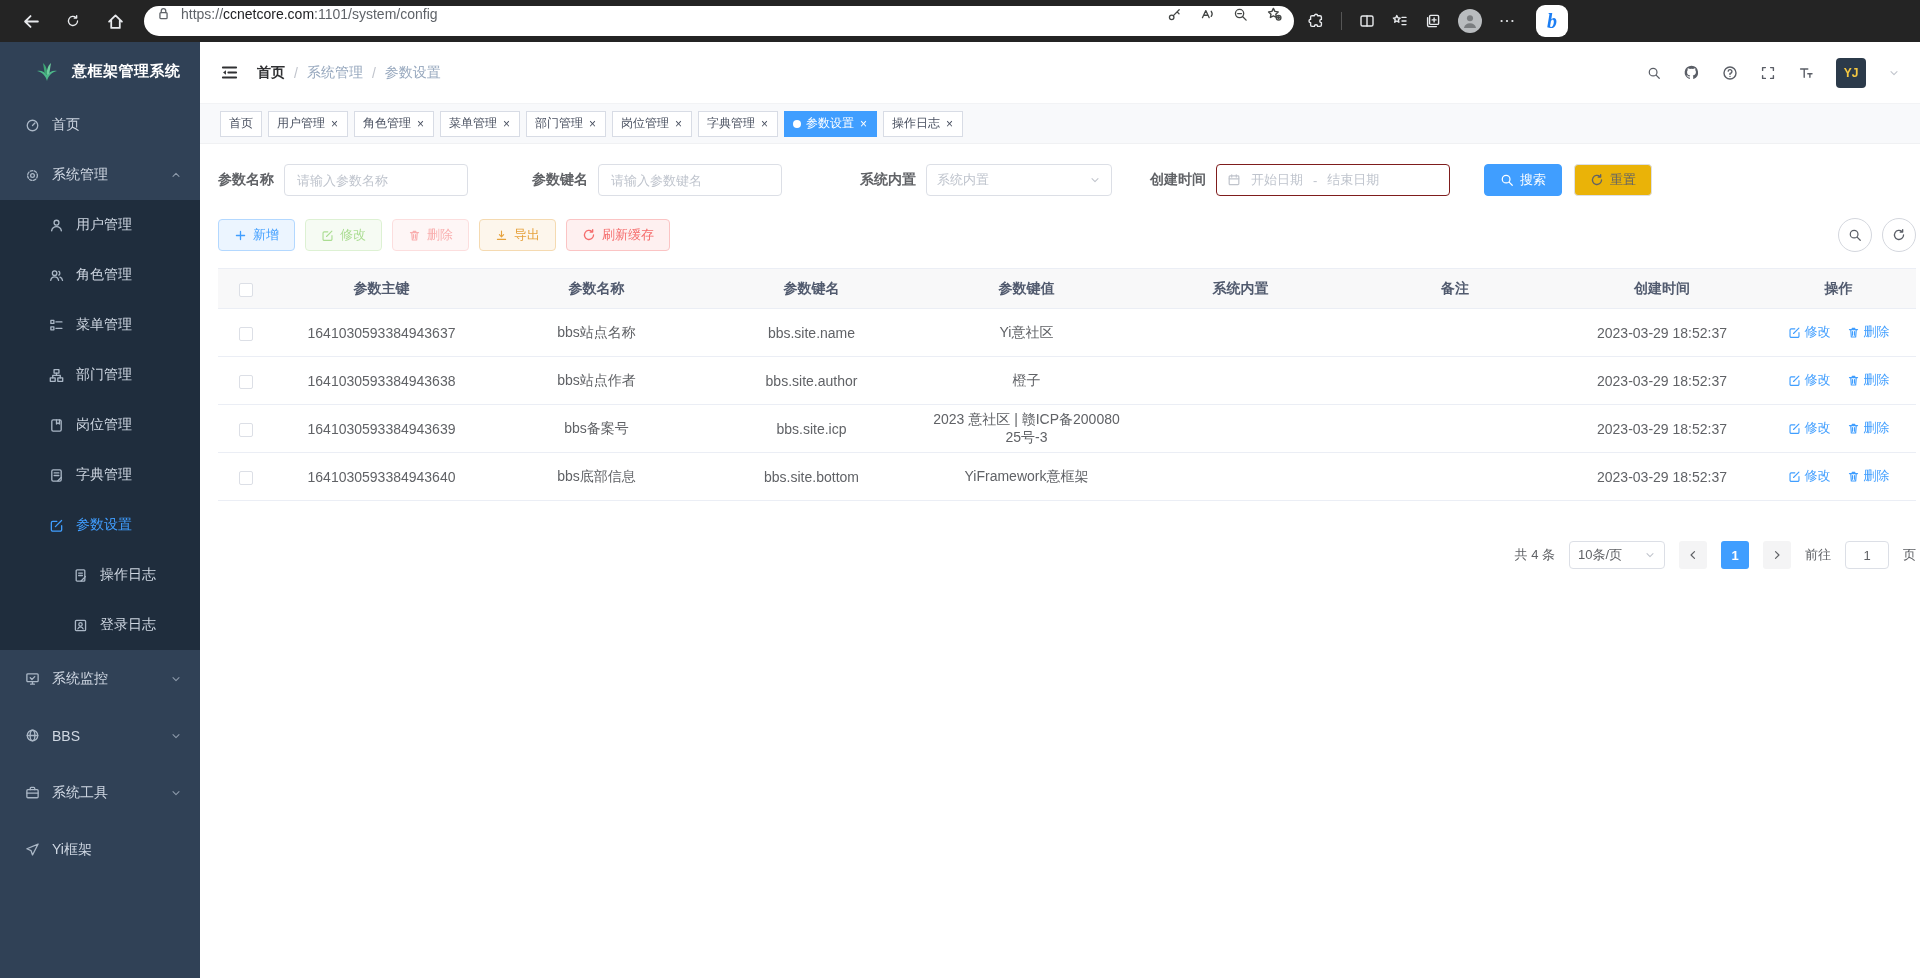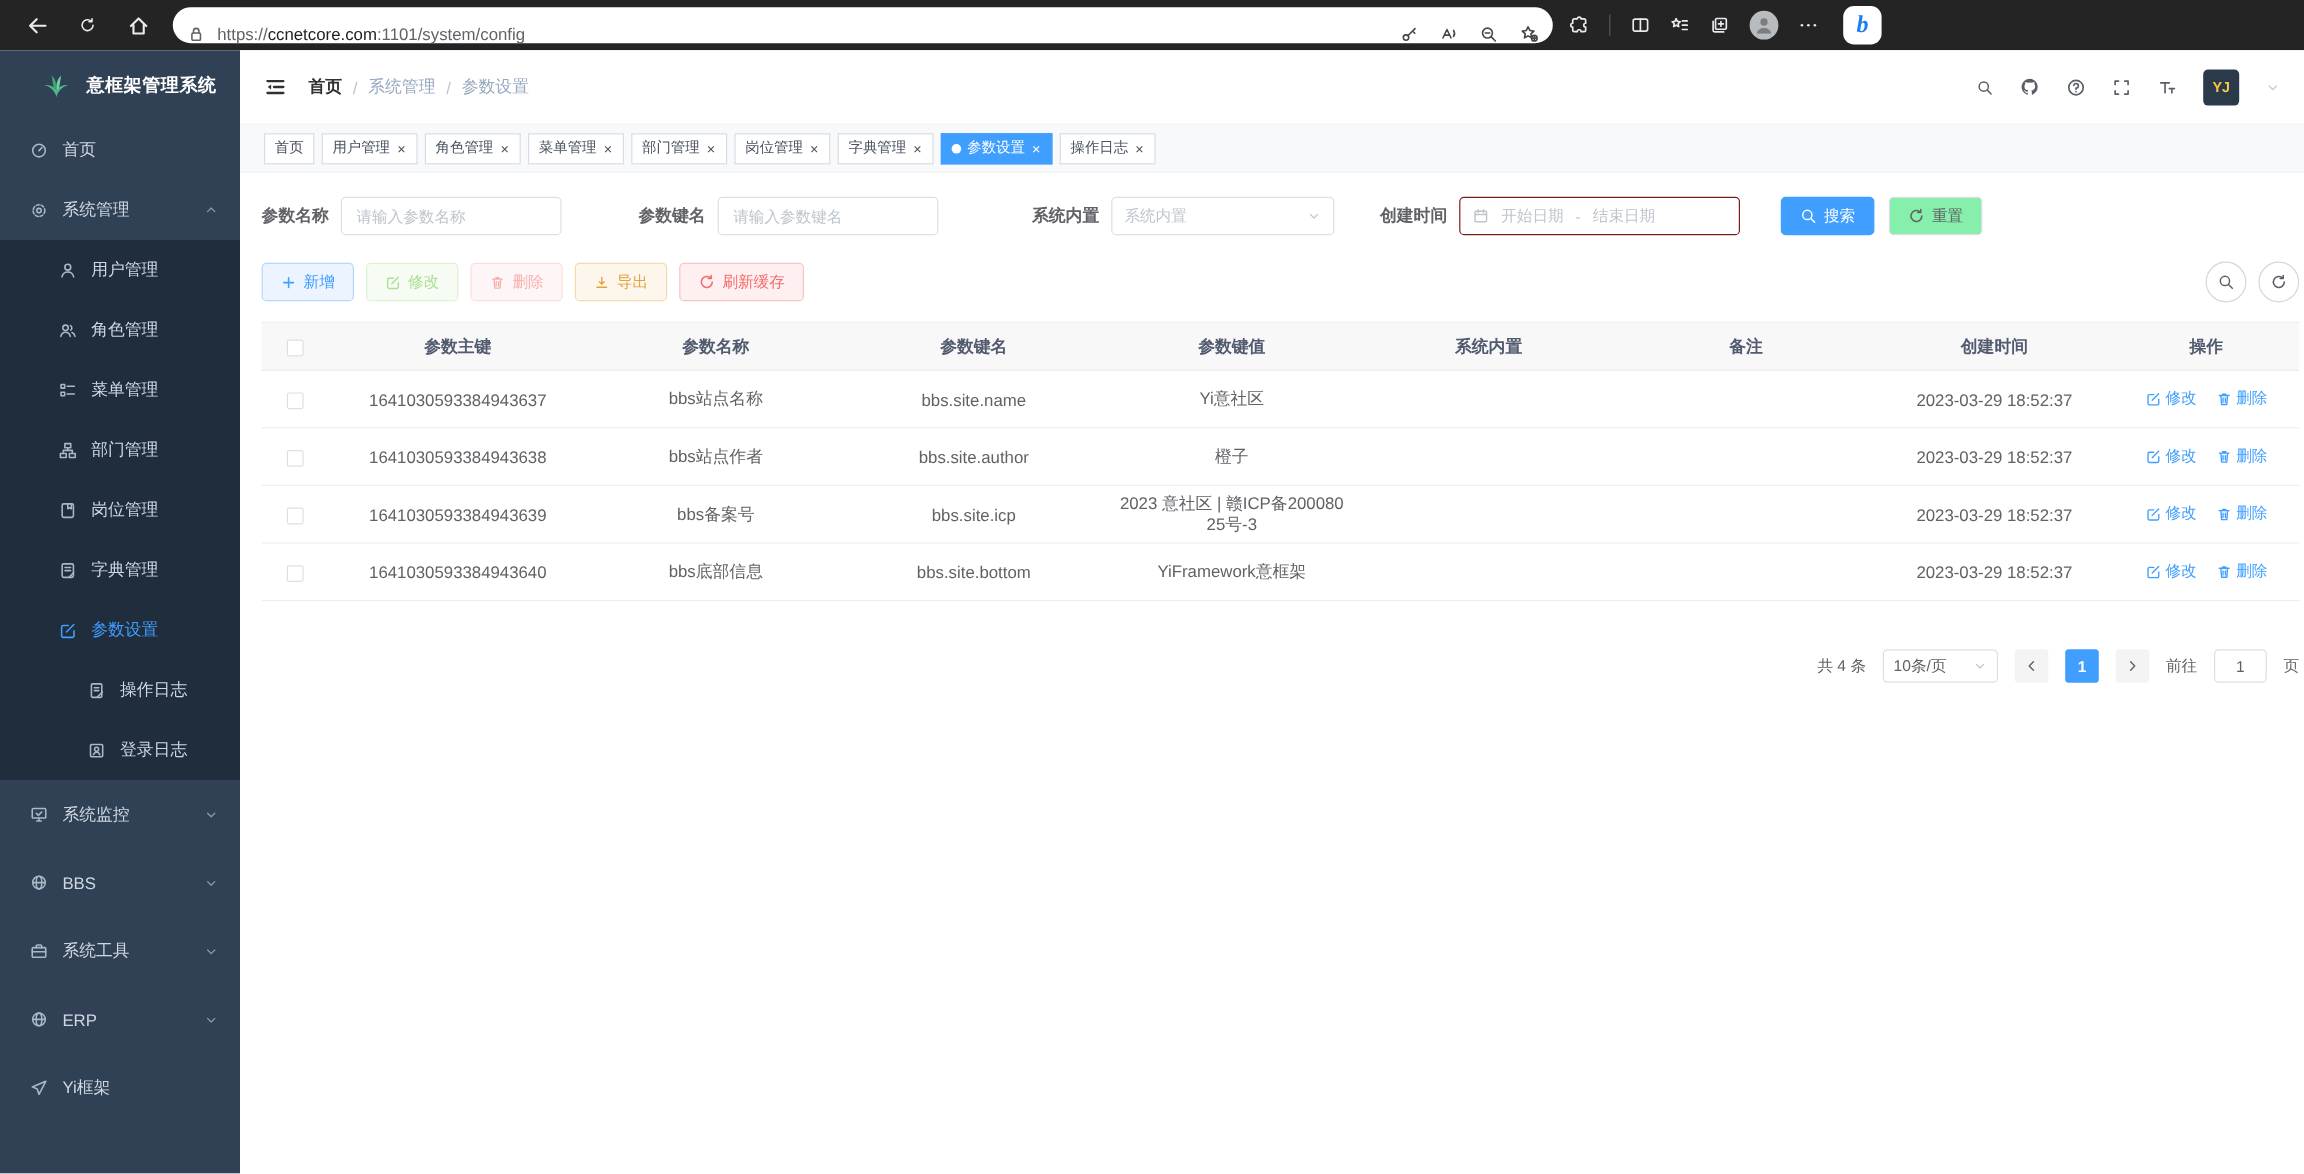--- a/index.html
+++ b/index.html
@@ -6,21 +6,21 @@
   html,body { width:1920px; height:978px; overflow:hidden; background:#fff;
     font-family:"Liberation Sans","DejaVu Sans",sans-serif; }
   .ic { display:inline-flex; align-items:center; justify-content:center; line-height:1; }
   .ic svg { display:block; }
 
   
   .chrome { height:42px; background:#242424; display:flex; align-items:center; padding:0 10px; }
   .chrome .navbtn { width:34px; height:34px; border-radius:6px; color:#e8eaed; font-size:18px;
     display:flex; align-items:center; justify-content:center; margin:0 4px; }
   .urlpill { height:30px; flex:0 0 1150px; background:#fff; border-radius:15px; display:flex;
-    align-items:flex-end; padding:0 12px; margin-left:8px; color:#5f6368; font-size:14px; }
+    align-items:flex-start; padding:0 12px; margin-left:8px; color:#5f6368; font-size:14px; }
   .urlpill .host { color:#202124; }
   .urlpill .lock { color:#5f6368; margin-right:10px; }
   .urlpill .pill-icons { margin-left:auto; display:flex; gap:18px; color:#444746; }
   .chrome-right { margin-left:14px; display:flex; align-items:center; gap:17px; color:#e8eaed; }
   .chrome .divider { width:1px; height:18px; background:#555; }
   .avatar-circle { width:24px; height:24px; border-radius:50%; background:#b9bcbf; color:#7a7d80;
     display:flex; align-items:center; justify-content:center; overflow:hidden; }
   .copilot { width:32px; height:32px; background:#fff; border-radius:9px; display:flex;
     align-items:center; justify-content:center; margin-left:4px; }
   .copilot b { font-size:20px; font-style:italic; color:#1c7ef3;
@@ -74,21 +74,21 @@
     padding:0 12px; font-size:13px; color:#c2410c; outline:none; }
   .f-input::placeholder { color:#bfc4cd; }
   .f-gap { width:64px; }
   .f-select { width:186px; height:32px; border:1px solid #dcdfe6; border-radius:4px;
     display:flex; align-items:center; padding:0 10px; color:#bfc4cd; font-size:13px; cursor:pointer; }
   .f-select .sel-caret { margin-left:auto; color:#c0c4cc; }
   .f-range { width:234px; height:32px; border:1px solid #7f1d1d; border-radius:4px; display:flex;
     align-items:center; padding:0 10px; gap:10px; color:#bfc4cd; font-size:13px; }
   .f-range .cal { color:#c0c4cc; }
   .btn { height:32px; border-radius:4px; border:1px solid transparent; font-size:13px;
-    display:inline-flex; align-items:center; gap:6px; padding:0 15px; cursor:pointer; background:#86efac; }
+    display:inline-flex; align-items:center; gap:6px; padding:0 15px; cursor:pointer; background:#eab308; }
   .btn-primary { background:#409eff; border-color:#409eff; color:#fff; }
   .btn-plain { border-color:#dcdfe6; color:#606266; }
   .search-btn { margin-left:34px; }
   .reset-btn { margin-left:12px; }
 
   .toolbar { display:flex; align-items:center; margin-top:22px; gap:10px; }
   .btn-add    { background:#ecf5ff; border-color:#b3d8ff; color:#409eff; }
   .btn-edit   { background:#f0f9eb; border-color:#c2e7b0; color:#67c23a; opacity:.55; }
   .btn-del    { background:#fef0f0; border-color:#fbc4c4; color:#f56c6c; opacity:.55; }
   .btn-export { background:#fdf6ec; border-color:#f5dab1; color:#e6a23c; }
@@ -379,35 +379,20 @@
         </div>
         <div class="menu-item lvl1 lvl1-low">
           <span class="ic mi-icon">
             <svg viewBox="0 0 16 16" width="15" height="15" fill="none" stroke="currentColor" stroke-width="1.4" stroke-linecap="round" stroke-linejoin="round">
               <rect x="2" y="5" width="12" height="8.6" rx="1"></rect>
               <path d="M5.6 5V3.6a1 1 0 0 1 1-1h2.8a1 1 0 0 1 1 1V5"></path>
               <path d="M2 8.6h12"></path>
             </svg>
           </span>
           <span>系统工具</span>
-          <span class="ic menu-caret">
-            <svg viewBox="0 0 16 16" width="12" height="12" fill="none" stroke="currentColor" stroke-width="1.4" stroke-linecap="round" stroke-linejoin="round">
-              <path d="M4 6.2l4 4 4-4"></path>
-            </svg>
-          </span>
-        </div>
-        <div class="menu-item lvl1 lvl1-low">
-          <span class="ic mi-icon">
-            <svg viewBox="0 0 16 16" width="15" height="15" fill="none" stroke="currentColor" stroke-width="1.4" stroke-linecap="round" stroke-linejoin="round">
-              <circle cx="8" cy="8" r="5.6"></circle>
-              <ellipse cx="8" cy="8" rx="2.5" ry="5.6"></ellipse>
-              <path d="M2.4 8h11.2"></path>
-            </svg>
-          </span>
-          <span>ERP</span>
           <span class="ic menu-caret">
             <svg viewBox="0 0 16 16" width="12" height="12" fill="none" stroke="currentColor" stroke-width="1.4" stroke-linecap="round" stroke-linejoin="round">
               <path d="M4 6.2l4 4 4-4"></path>
             </svg>
           </span>
         </div>
         <div class="menu-item lvl1 lvl1-low">
           <span class="ic mi-icon">
             <svg viewBox="0 0 16 16" width="15" height="15" fill="none" stroke="currentColor" stroke-width="1.4" stroke-linecap="round" stroke-linejoin="round">
               <path d="M14 2.2L2 7.2l4.4 1.9L8 13.8 14 2.2z"></path>

